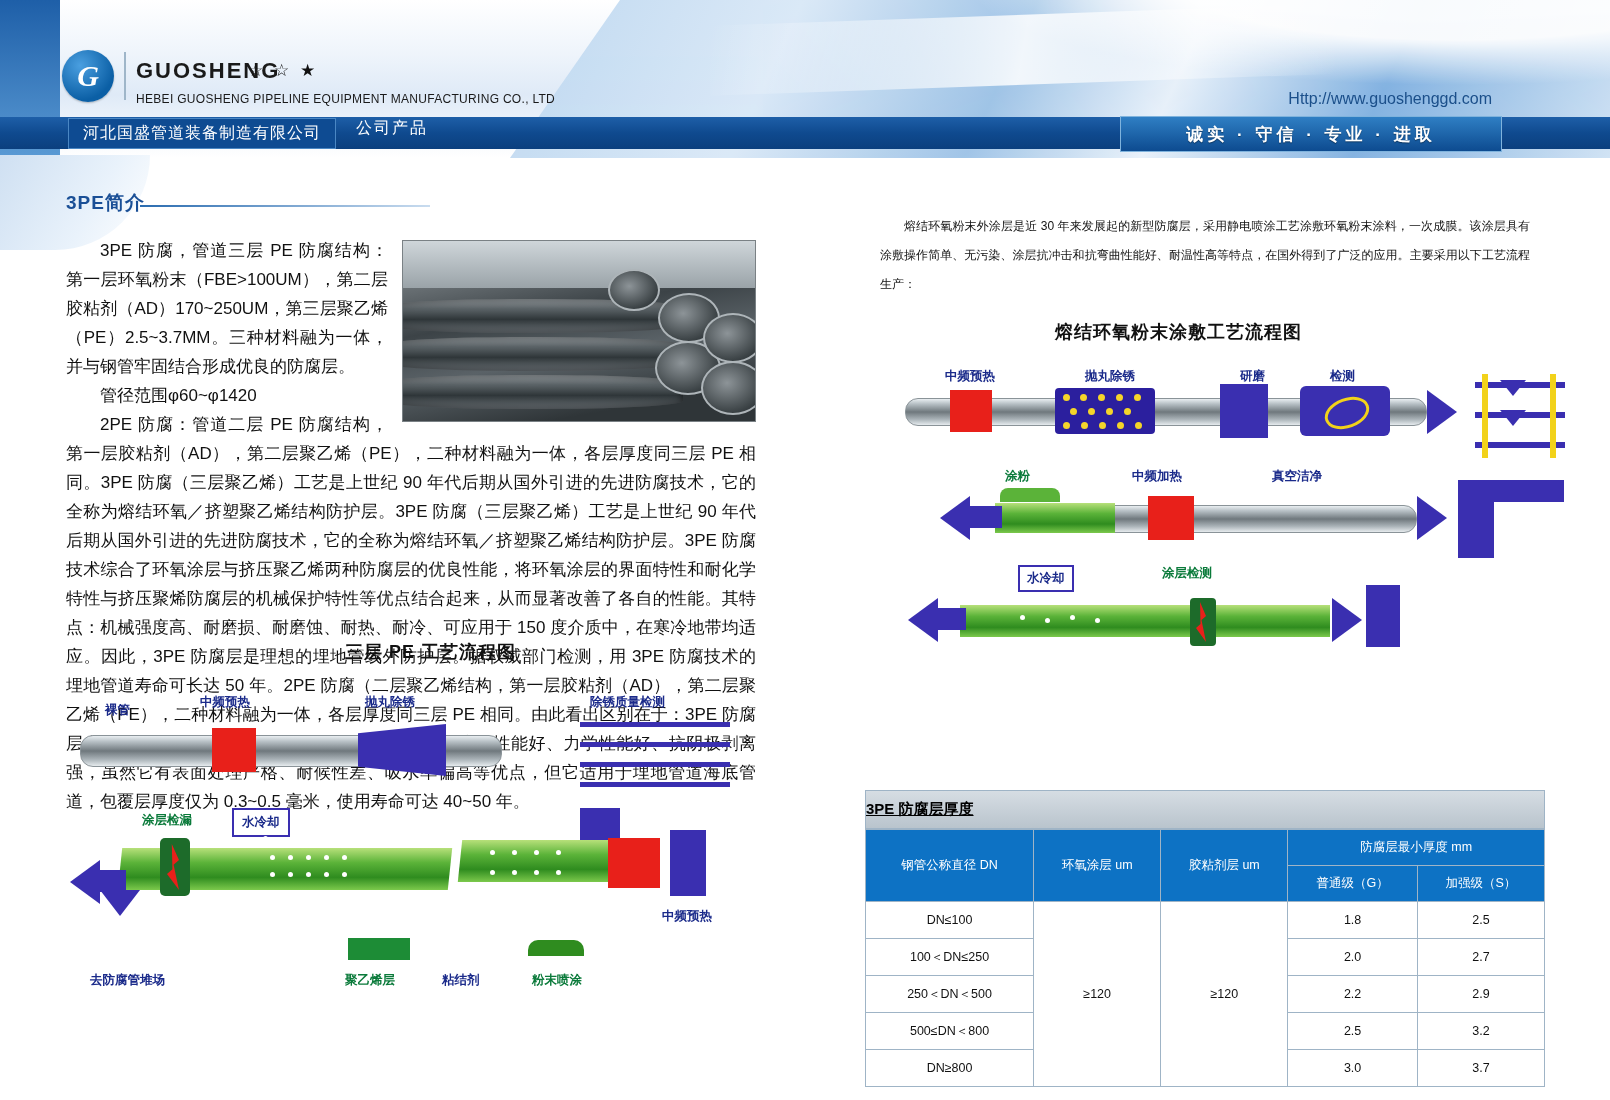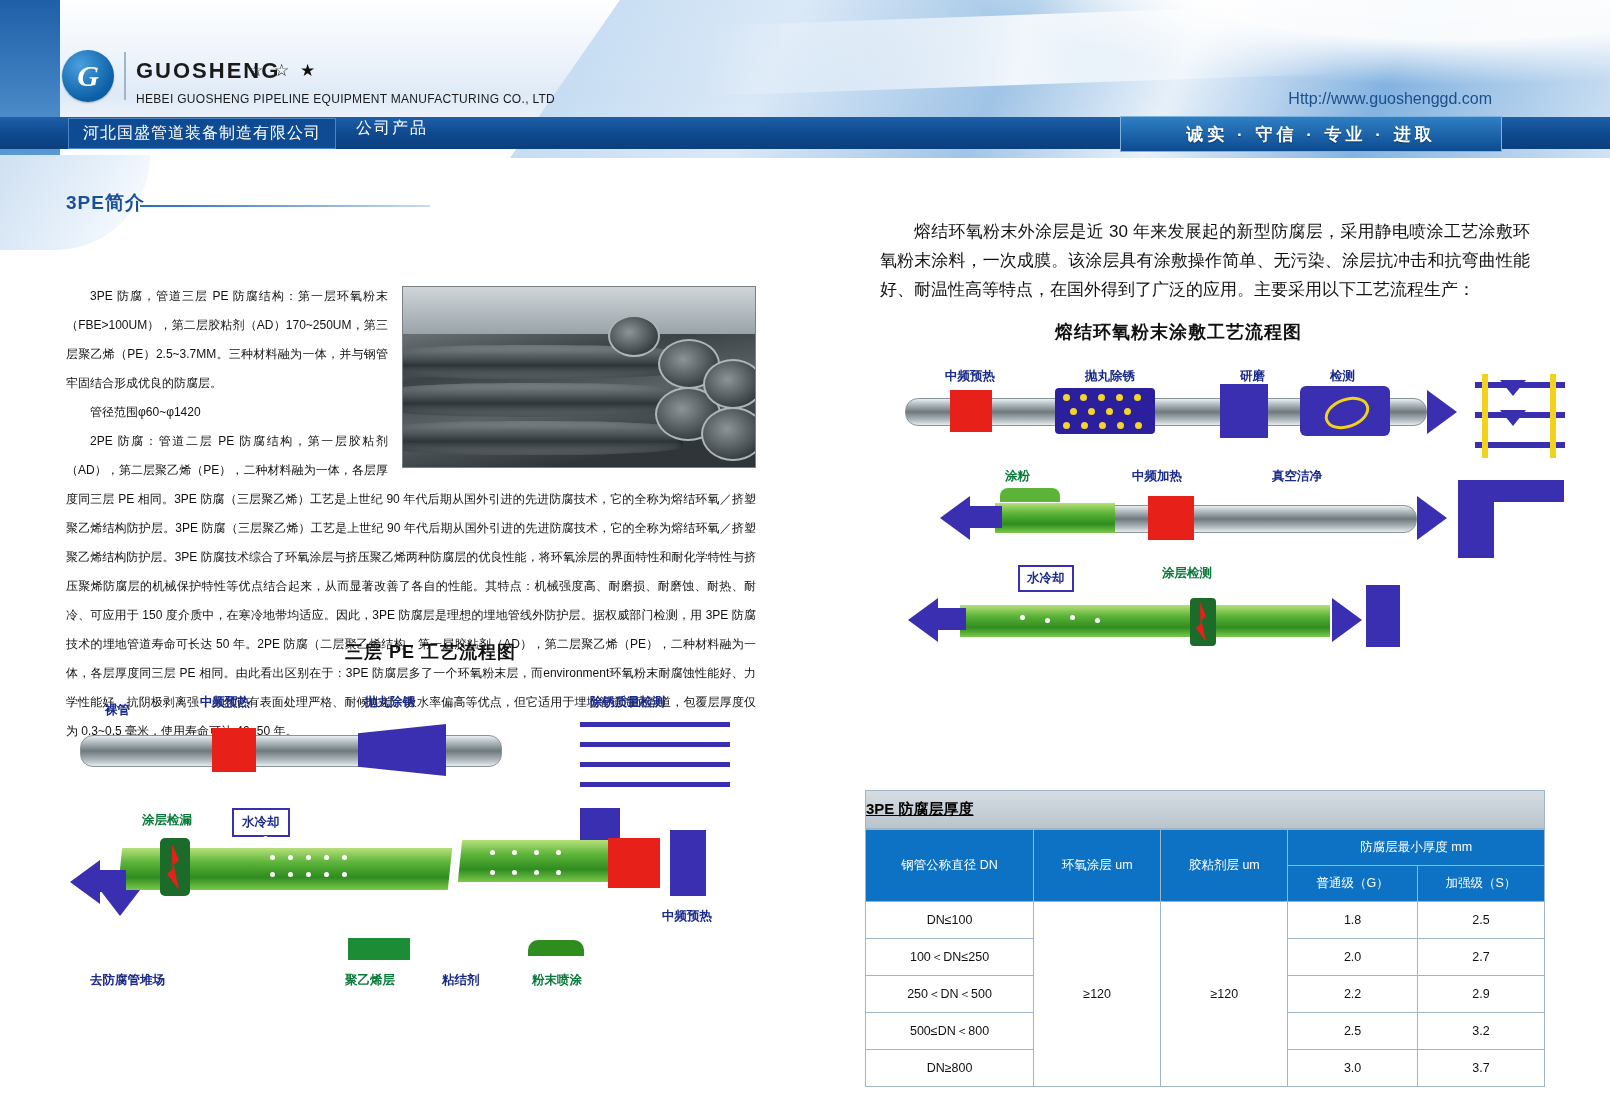--- a/index.html
+++ b/index.html
@@ -92,23 +92,22 @@
     position:absolute;left:66px;top:190px;color:#1a4f96;font-size:19px;font-weight:bold;letter-spacing:1px;
   }
   .sec-line{
     position:absolute;left:140px;top:205px;width:290px;height:2px;
     background:linear-gradient(90deg,#2a6cb0,#c9dcef);
   }
 
   
   .left-col{
     position:absolute;left:66px;top:236px;width:690px;
-    font-size:12px;line-height:29px;color:#111;text-align:justify;
+    font-size:17px;line-height:29px;color:#111;text-align:justify;
     font-family:"Liberation Sans","DejaVu Sans",sans-serif;
-    margin-top:46px;
   }
   .left-col p{margin:0;}
   .indent{text-indent:2em;}
   .photo{
     float:right;width:352px;height:180px;margin:4px 0 6px 14px;
     background:
       linear-gradient(170deg,#8e9396 0%,#6d7478 18%,#3c4347 40%,#5a6267 60%,#2f3538 85%),
       #4a5155;
     position:relative;overflow:hidden;border:1px solid #7a8185;
   }
@@ -120,21 +119,21 @@
   }
   .photo .ell{
     position:absolute;border-radius:50%;
     background:radial-gradient(ellipse at 40% 40%,#8d9498,#3a4144 70%,#20262a);
     border:2px solid #aeb5b9;
   }
 
   
   .right-col{
     position:absolute;left:880px;top:200px;width:650px;
-    font-size:17px;line-height:29px;color:#111;text-align:justify;
+    font-size:12px;line-height:29px;color:#111;text-align:justify;
   }
 
   
   .fig-title{
     position:absolute;font-size:18px;font-weight:bold;color:#111;letter-spacing:1px;
   }
   #fig-title-fbe{left:1055px;top:320px;}
   #fig-title-3pe{left:345px;top:640px;}
 
   

